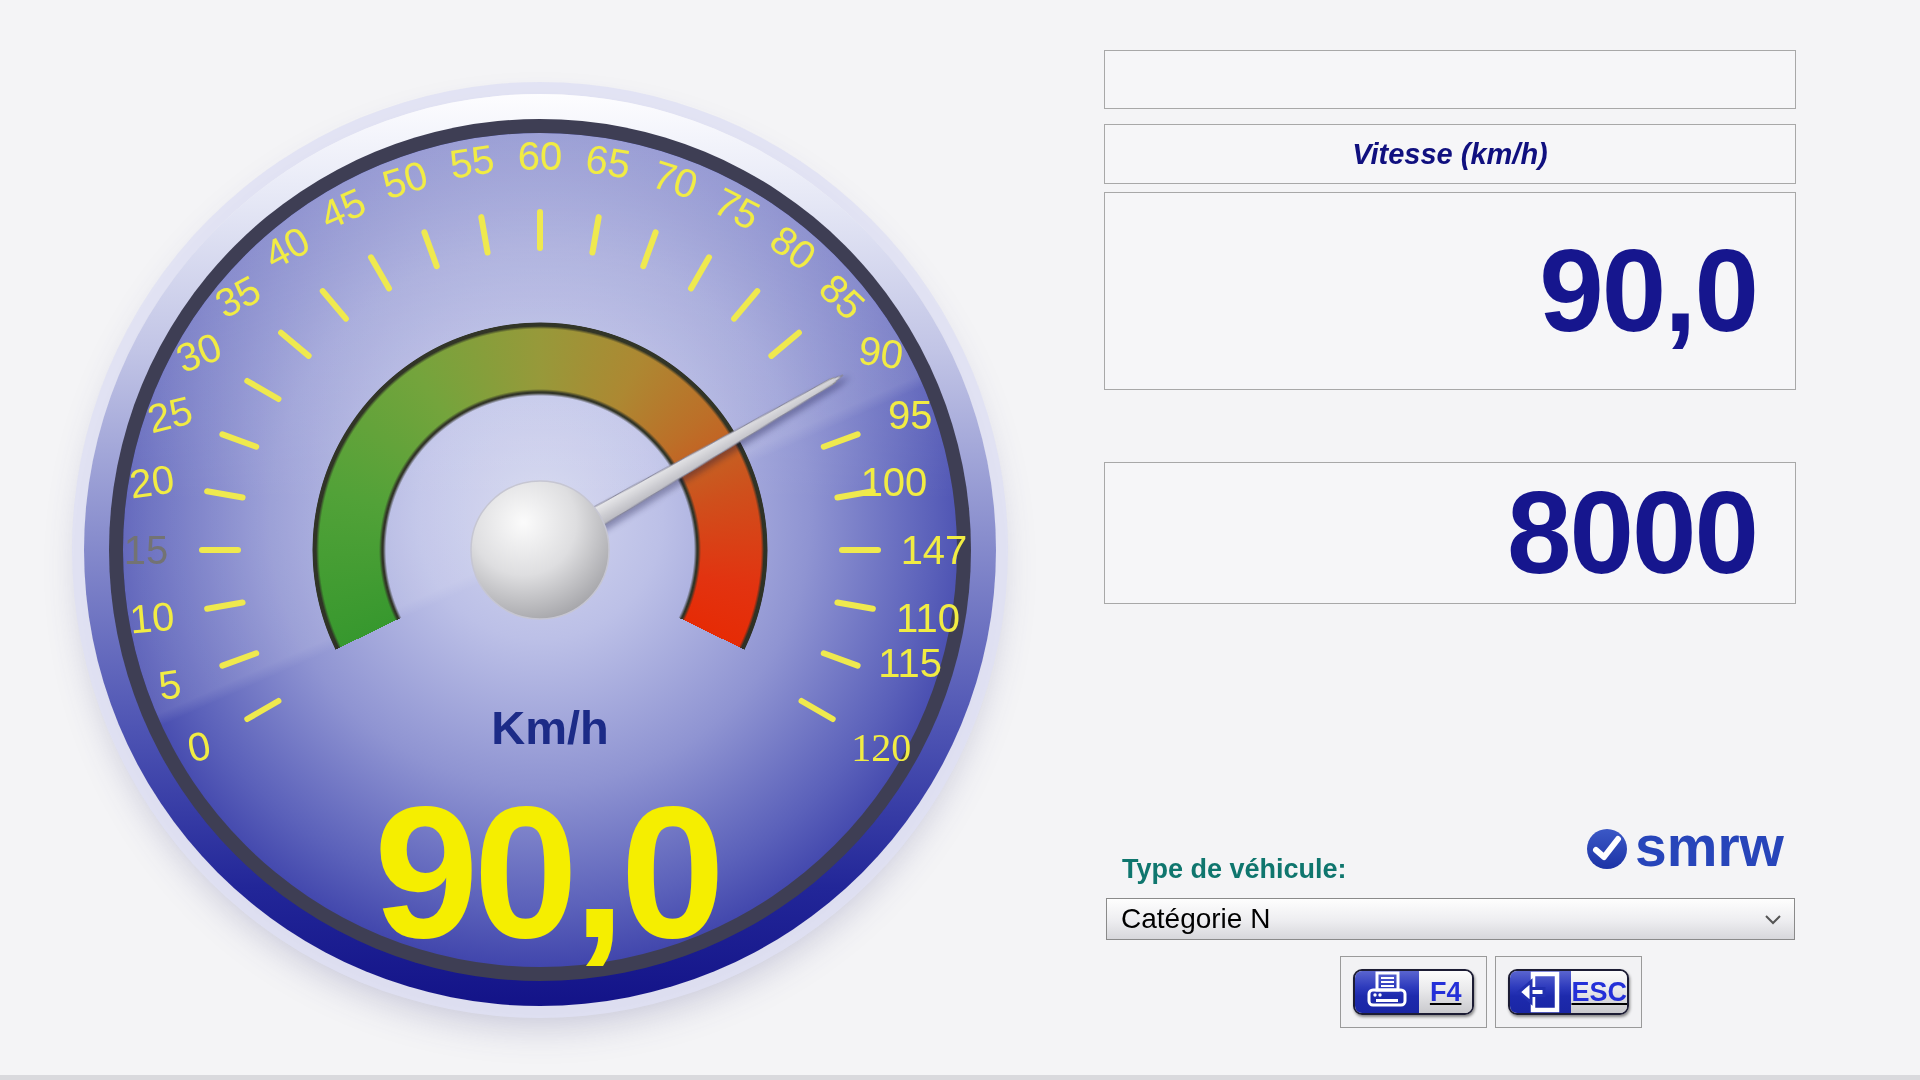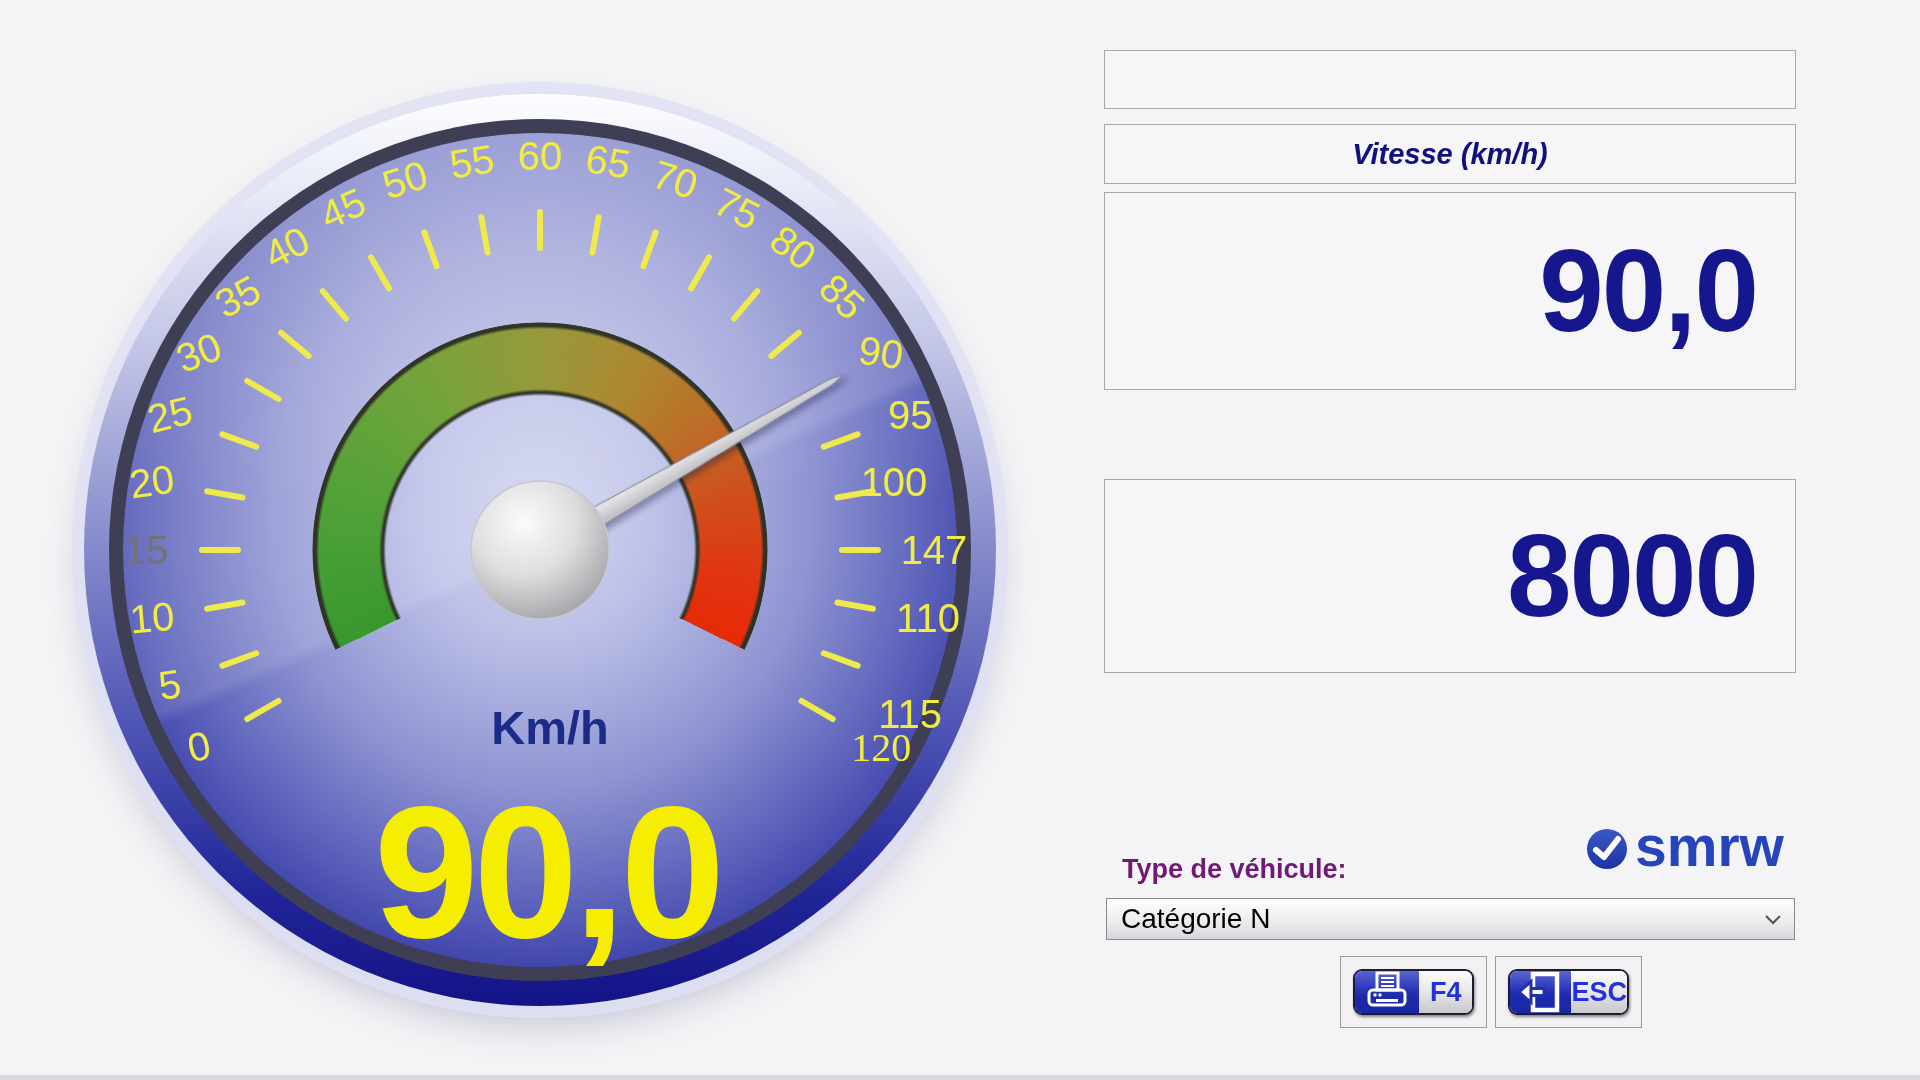--- a/index.html
+++ b/index.html
@@ -70,31 +70,31 @@
     background:#f6f6f8; border:1px solid #a8a8a8;
   }
   .pbox-header { display:flex; align-items:center; justify-content:center;
     font-size:29px; font-weight:bold; color:#10107f;font-style:italic; }
   .pbox-value { display:flex; align-items:center; justify-content:flex-end;
     padding-right:38px; font-size:116px; font-weight:bold; color:#16168e; letter-spacing:-2px; }
 
   .logo { position:absolute; top:822px; left:1586px; width:212px; display:flex; align-items:center; gap:7px; }
   .logo-text { font-size:57px; font-weight:bold; color:#2745ba; letter-spacing:0; line-height:1; margin-top:-4px; }
 
-  .veh-label { position:absolute; left:1122px; top:854px; font-size:27px; font-weight:bold; color:#701a75; }
+  .veh-label { position:absolute; left:1122px; top:854px; font-size:27px; font-weight:bold; color:#0f766e; }
   .veh-select {
     position:absolute; left:1106px; top:898px; width:689px; height:42px;
     background: linear-gradient(180deg,#fefefe 0%, #ededf0 55%, #d7d7db 100%);
     border:1px solid #8a8a8a;
     display:flex; align-items:center; justify-content:space-between;
     padding:0 12px 0 14px; font-size:28px; color:#000;
   }
 
   .btn-row { position:absolute; left:1340px; top:956px; display:flex; gap:8px; }
-  .btn-frame { width:147px; height:72px; border:1px solid #9a9a9a; background:#f2f2f4; padding:12px; }
+  .btn-frame { width:147px; height:72px; border:1px solid #9a9a9a; background:#f2f2f4; padding:12px;text-decoration:underline; }
   .btn {
     width:100%; height:100%; border-radius:9px; border:2px solid #1c1c34; overflow:hidden;
     display:flex; position:relative; cursor:pointer;
     box-shadow: 1px 2px 3px rgba(0,0,0,.45), inset 0 1px 0 rgba(255,255,255,.5);
   }
   .btn-ico {
     width:55%; height:100%; display:flex; align-items:center; justify-content:center;
     background: linear-gradient(180deg,#5a65d0 0%, #2e3bbd 38%, #1d2aad 60%, #1a26a4 100%);
   }
   .btn-key {
@@ -156,21 +156,21 @@
         <div class="gauge-ticklabel" style="color: rgb(241, 236, 67); left: 881.214px; top: 353px; transform: translate(-50%, -50%) rotate(8deg);">90</div>
         <div class="gauge-tick" style="background: rgb(239, 233, 78); transform: translate(837.702px, 419.554px) rotate(70deg);"></div>
         <div class="gauge-ticklabel" style="color: rgb(241, 236, 67); left: 910.239px; top: 415.244px; transform: translate(-50%, -50%) rotate(0deg);">95</div>
         <div class="gauge-tick" style="background: rgb(239, 233, 78); transform: translate(852.138px, 473.433px) rotate(80deg);"></div>
         <div class="gauge-ticklabel" style="color: rgb(241, 236, 67); left: 894px; top: 481.583px; transform: translate(-50%, -50%) rotate(0deg);">100</div>
         <div class="gauge-tick" style="background: rgb(239, 233, 78); transform: translate(857px, 529px) rotate(90deg);"></div>
         <div class="gauge-ticklabel" style="color: rgb(241, 236, 67); left: 934px; top: 550px; transform: translate(-50%, -50%) rotate(0deg);">147</div>
         <div class="gauge-tick" style="background: rgb(239, 233, 78); transform: translate(852.138px, 584.567px) rotate(100deg);"></div>
         <div class="gauge-ticklabel" style="color: rgb(241, 236, 67); left: 928.014px; top: 618.417px; transform: translate(-50%, -50%) rotate(0deg);">110</div>
         <div class="gauge-tick" style="background: rgb(239, 233, 78); transform: translate(837.702px, 638.446px) rotate(110deg);"></div>
-        <div class="gauge-ticklabel" style="color: rgb(241, 236, 67); left: 910.239px; top: 714px; transform: translate(-50%, -50%) rotate(0deg);">115</div>
+        <div class="gauge-ticklabel" style="color: rgb(241, 236, 67); left: 910.239px; top: 663px; transform: translate(-50%, -50%) rotate(0deg);">115</div>
         <div class="gauge-tick" style="background: rgb(239, 233, 78); transform: translate(814.128px, 689px) rotate(120deg);"></div>
         <div class="gauge-ticklabel" style="color: rgb(241, 236, 67); left: 881.214px; top: 747px; transform: translate(-50%, -50%) rotate(0deg); font-family: Liberation Serif, serif;">120</div>
       </div>
 
     <svg class="gauge-needle-svg" width="936" height="936" viewBox="-468 -468 936 936">
       <defs>
         <linearGradient id="ngrad" x1="0" y1="-1" x2="0" y2="1" gradientUnits="objectBoundingBox">
           <stop offset="0" stop-color="#ffffff"></stop>
           <stop offset="0.55" stop-color="#e8e8ea"></stop>
           <stop offset="1" stop-color="#b5b5bc"></stop>
@@ -190,21 +190,21 @@
     <div class="gauge-bigvalue">90,0</div>
   </div>
 
   <div class="pbox" style="top:50px; height:59px;"></div>
 
   <div class="pbox pbox-header" style="top:124px; height:60px;">Vitesse (km/h)</div>
 
   <div class="pbox pbox-value" style="top:192px; height:198px;">90,0</div>
 
 
-  <div class="pbox pbox-value" style="top:479px; height:194px;">8000</div>
+  <div class="pbox pbox-value" style="top:462px; height:142px;">8000</div>
 
   <div class="logo">
     <svg width="42" height="42" viewBox="0 0 42 42">
       <defs>
         <linearGradient id="lgrad" x1="0" y1="0" x2="0" y2="1">
           <stop offset="0" stop-color="#3b58c6"></stop>
           <stop offset="1" stop-color="#1c33a6"></stop>
         </linearGradient>
       </defs>
       <circle cx="21" cy="21" r="20" fill="url(#lgrad)"></circle>

